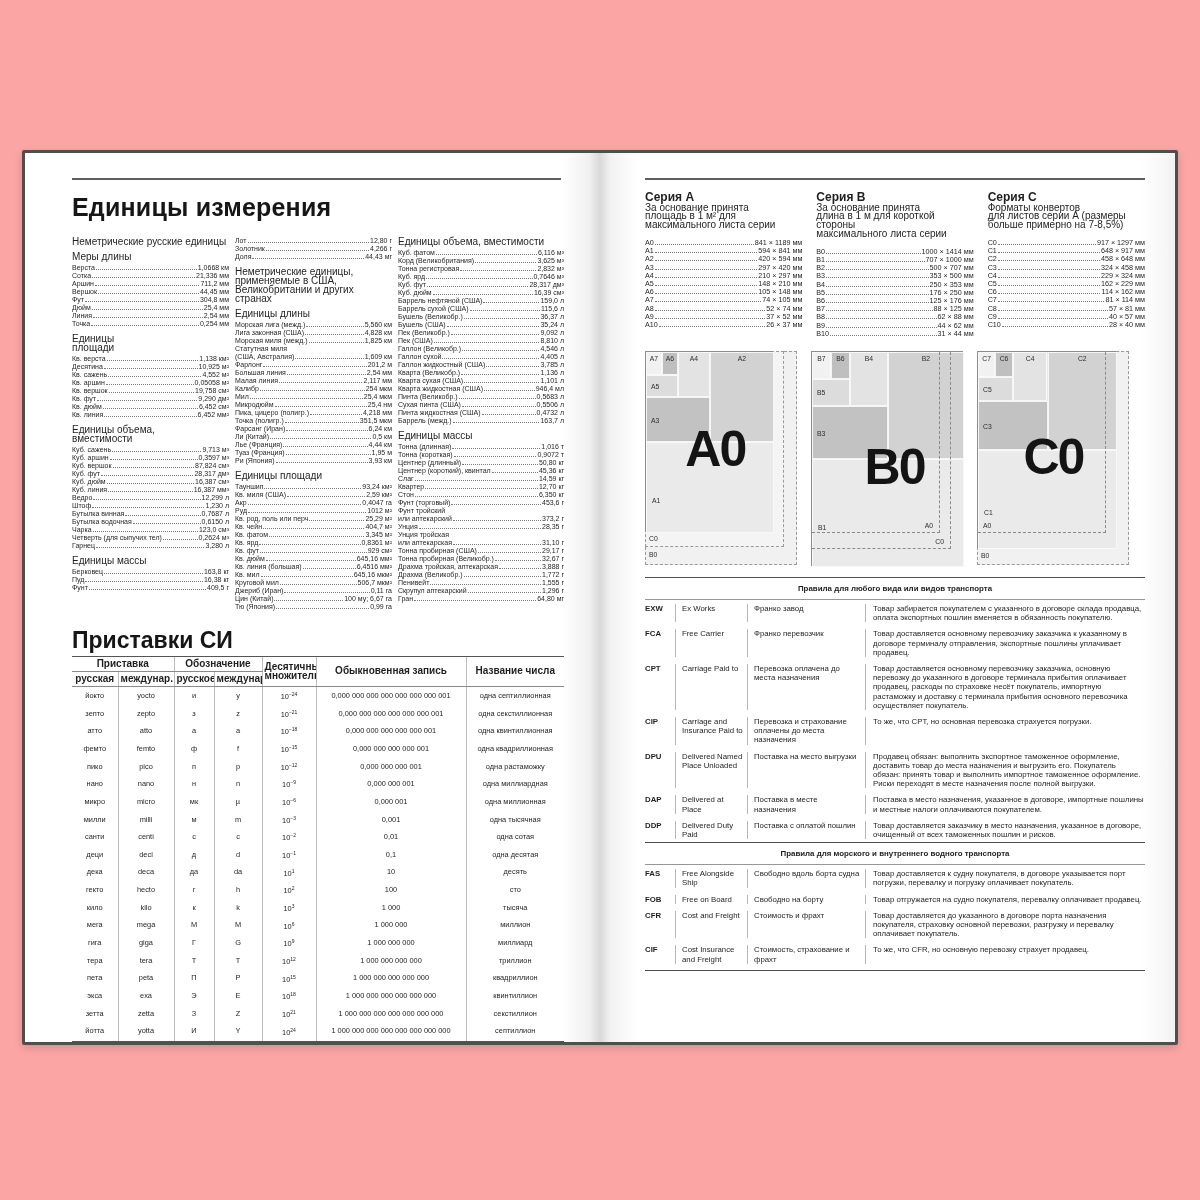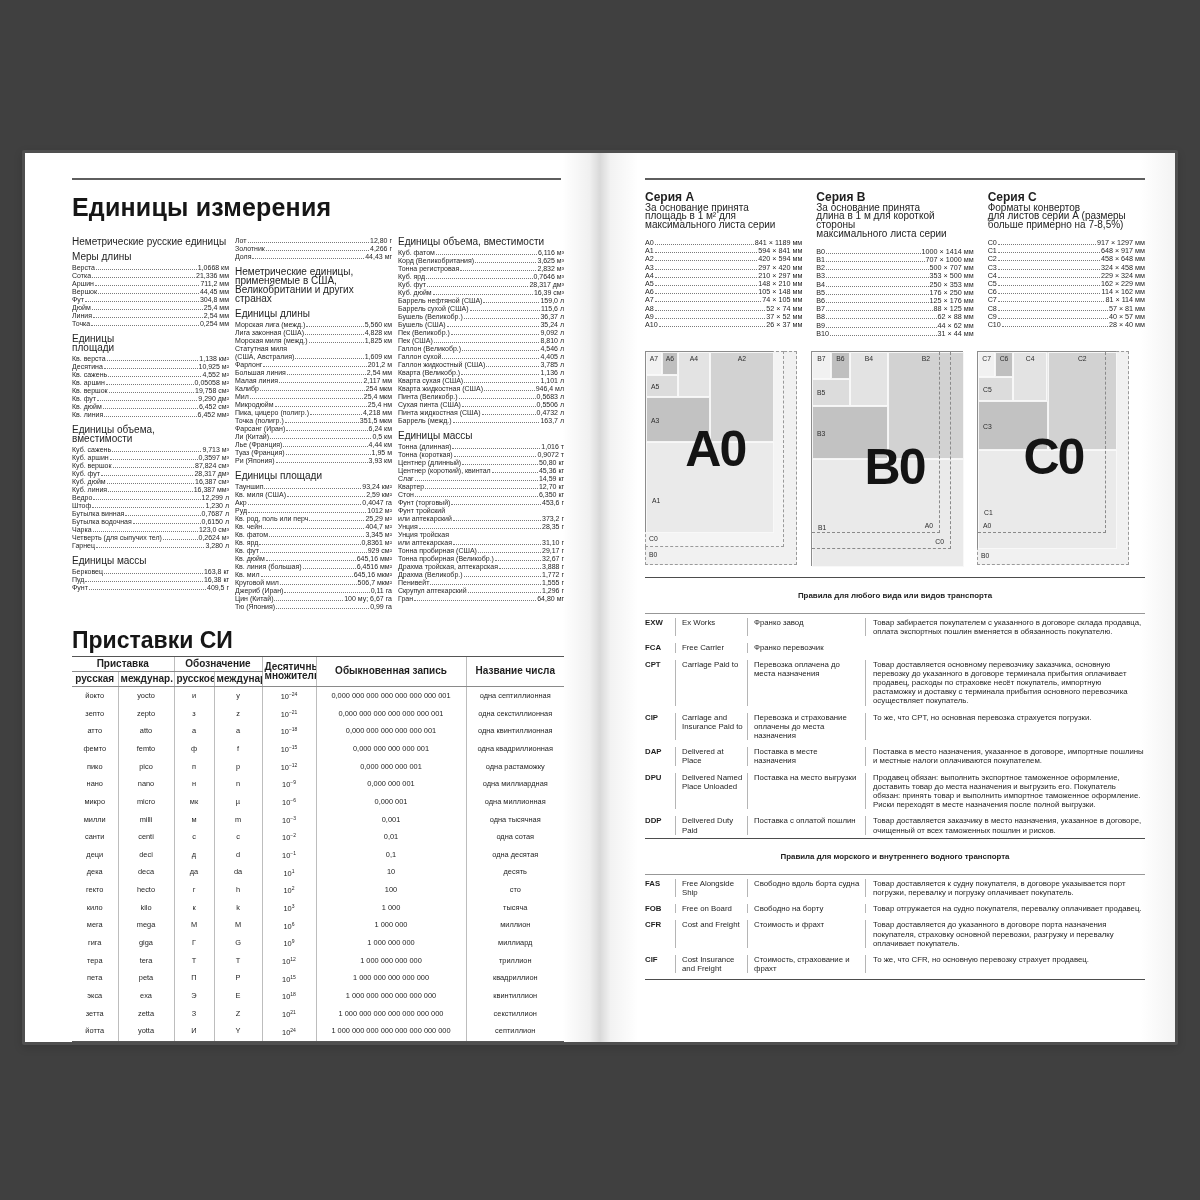--- a/index.html
+++ b/index.html
@@ -1,17 +1,17 @@
 <!DOCTYPE html>
 <html><head>
 <meta charset="utf-8">
 <style>
   html,body{margin:0;padding:0;width:1200px;height:1200px;background:#fff;
     font-family:"Liberation Sans","DejaVu Sans",sans-serif;color:#1f1f1f;}
-  .stage{position:relative;width:1200px;height:1200px;overflow:hidden;background:#404040;}
+  .stage{position:relative;width:1200px;height:1200px;overflow:hidden;background:#fca5a5;}
   .book{position:absolute;left:22px;top:150px;width:1156px;height:895px;background:#fff;
     border:3px solid #4f4f4f;border-radius:2px;display:flex;box-shadow:0 3px 8px rgba(0,0,0,.15);box-sizing:border-box;}
   .page{position:relative;width:50%;height:100%;box-sizing:border-box;overflow:hidden;}
   .page-l{padding:25px 39px 0 47px;}
   .page-r{padding:25px 30px 0 45px;background:linear-gradient(90deg,#fff 0%,#fff 94%,#f3f3f3 100%);}
   .gutter{position:absolute;left:50%;top:0;transform:translateX(-50%);width:76px;height:100%;pointer-events:none;
     background:linear-gradient(90deg,rgba(0,0,0,0) 0%,rgba(0,0,0,.06) 36%,rgba(0,0,0,.15) 50%,rgba(0,0,0,.05) 64%,rgba(0,0,0,0) 100%);}
   .rule{border-top:2px solid #5e5e5e;margin-bottom:13px;}
   h1{font-size:25px;font-weight:700;letter-spacing:.2px;margin:0 0 15px;color:#161616;}
   h2{font-size:23px;font-weight:700;margin:16px 0 2px;color:#161616;}
@@ -64,21 +64,21 @@
   .lp-ll{left:5px;top:60%;}
   .lp-br{right:6px;bottom:3px;}
   .lp-bl{left:5px;bottom:3px;}
   .idash{position:absolute;left:0;top:0;border-right:1px dashed #8a8a8a;border-bottom:1px dashed #8a8a8a;box-sizing:border-box;z-index:3;}
   .bigl{position:absolute;left:55%;top:54%;transform:translate(-50%,-50%);font-size:50px;font-weight:700;
     letter-spacing:-2px;color:#141414;z-index:4;}
 
   
   .inc{width:500px;border-bottom:1.6px solid #4d4d4d;padding-bottom:3px;}
   .ghead{border-top:1.6px solid #4d4d4d;border-bottom:1px solid #979797;text-align:center;
-    font-weight:700;font-size:7.9px;padding:13px 0;}
+    font-weight:700;font-size:7.9px;padding:6px 0;}
   .irow{display:flex;padding:4px 0 3px;align-items:stretch;}
   .irow>div{font-size:7.8px;line-height:9.2px;}
   .icode{width:30px;font-weight:700;flex-shrink:0;}
   .ien{width:72px;flex-shrink:0;border-left:1px solid #b5b5b5;padding:0 4px 0 6px;box-sizing:border-box;}
   .iru{width:118px;flex-shrink:0;border-left:1px solid #b5b5b5;padding:0 4px 0 6px;box-sizing:border-box;}
   .idesc{flex:1;border-left:1px solid #b5b5b5;padding:0 0 0 7px;}
 </style>
 </head>
 <body>
 
@@ -1149,44 +1149,45 @@
           <div class="irow">
             <div class="icode">EXW</div>
             <div class="ien">Ex Works</div>
             <div class="iru">Франко завод</div>
             <div class="idesc">Товар забирается покупателем с указанного в договоре склада продавца, оплата экспортных пошлин вменяется в обязанность покупателю.</div>
           </div>
           <div class="irow">
             <div class="icode">FCA</div>
             <div class="ien">Free Carrier</div>
             <div class="iru">Франко перевозчик</div>
+            <div class="idesc">Товар доставляется основному перевозчику заказчика к указанному в договоре терминалу отправления, экспортные пошлины уплачивает продавец.</div>
           </div>
           <div class="irow">
             <div class="icode">CPT</div>
             <div class="ien">Carriage Paid to</div>
             <div class="iru">Перевозка оплачена до места назначения</div>
             <div class="idesc">Товар доставляется основному перевозчику заказчика, основную перевозку до указанного в договоре терминала прибытия оплачивает продавец, расходы по страховке несёт покупатель, импортную растаможку и доставку с терминала прибытия основного перевозчика осуществляет покупатель.</div>
           </div>
           <div class="irow">
             <div class="icode">CIP</div>
             <div class="ien">Carriage and Insurance Paid to</div>
             <div class="iru">Перевозка и страхование оплачены до места назначения</div>
             <div class="idesc">То же, что CPT, но основная перевозка страхуется погрузки.</div>
           </div>
           <div class="irow">
+            <div class="icode">DPU</div>
+            <div class="ien">Delivered Named Place Unloaded</div>
+            <div class="iru">Поставка на место выгрузки</div>
+            <div class="idesc">Продавец обязан: выполнить экспортное таможенное оформление, доставить товар до места назначения и выгрузить его. Покупатель обязан: принять товар и выполнить импортное таможенное оформление. Риски переходят в месте назначения после полной выгрузки.</div>
+          </div>
+          <div class="irow">
             <div class="icode">DAP</div>
             <div class="ien">Delivered at Place</div>
             <div class="iru">Поставка в месте назначения</div>
             <div class="idesc">Поставка в место назначения, указанное в договоре, импортные пошлины и местные налоги оплачиваются покупателем.</div>
-          </div>
-          <div class="irow">
-            <div class="icode">DPU</div>
-            <div class="ien">Delivered Named Place Unloaded</div>
-            <div class="iru">Поставка на место выгрузки</div>
-            <div class="idesc">Продавец обязан: выполнить экспортное таможенное оформление, доставить товар до места назначения и выгрузить его. Покупатель обязан: принять товар и выполнить импортное таможенное оформление. Риски переходят в месте назначения после полной выгрузки.</div>
           </div>
           <div class="irow">
             <div class="icode">DDP</div>
             <div class="ien">Delivered Duty Paid</div>
             <div class="iru">Поставка с оплатой пошлин</div>
             <div class="idesc">Товар доставляется заказчику в место назначения, указанное в договоре, очищенный от всех таможенных пошлин и рисков.</div>
           </div>
           <div class="ghead">Правила для морского и внутреннего водного транспорта</div>
           <div class="irow">
             <div class="icode">FAS</div>

